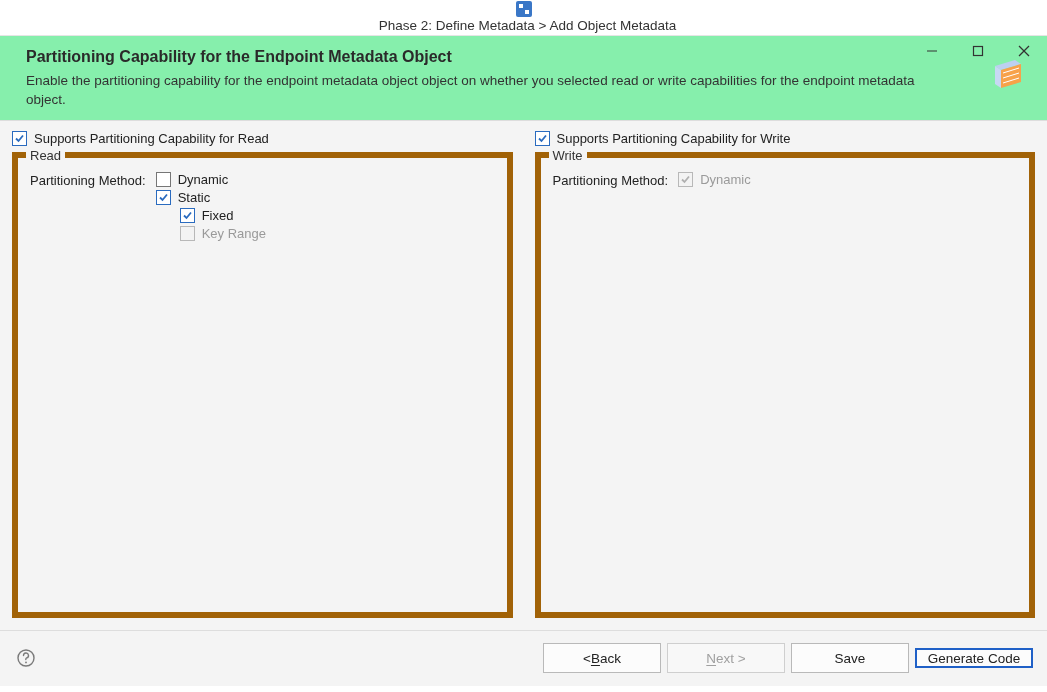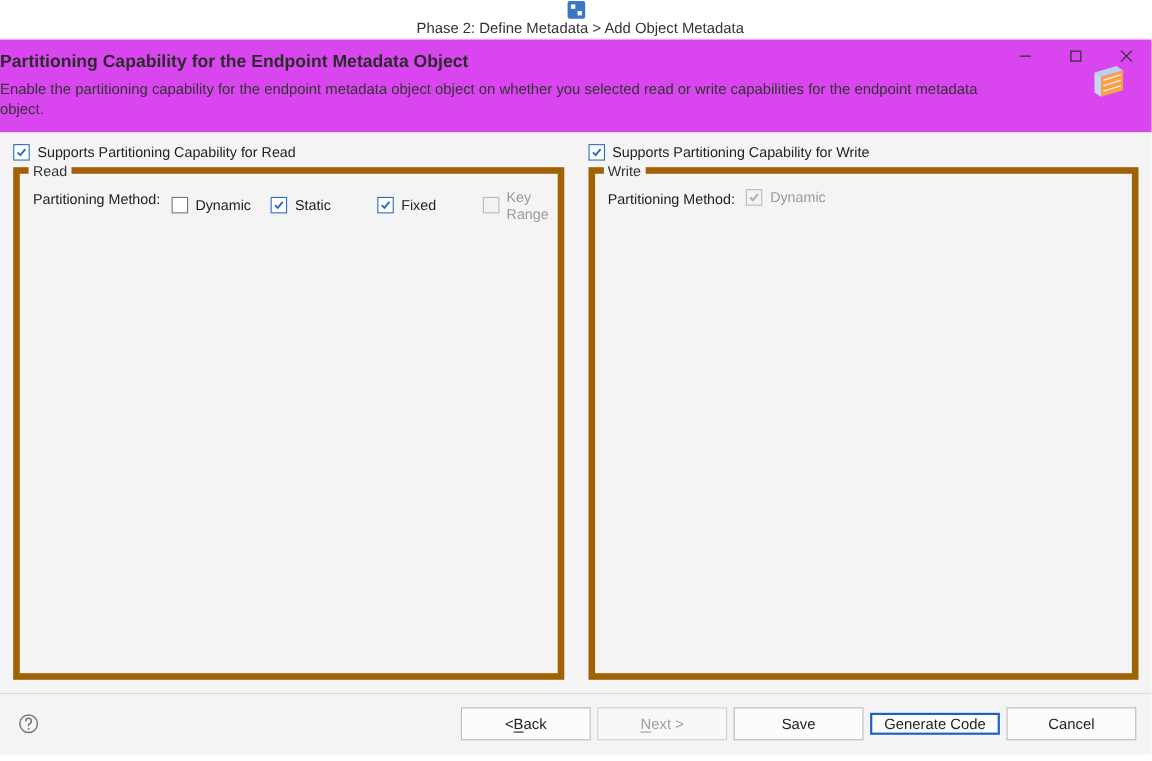--- a/index.html
+++ b/index.html
@@ -22,22 +22,22 @@
   .title-text { font-size: 13.5px; color: #333; }
   .winbtns { margin-left: auto; display: flex; }
   .winbtn {
     width: 46px; height: 36px; display: flex;
     align-items: center; justify-content: center;
     color: #333;
   }
 
   
   .banner {
-    padding: 12px 16px 10px 0;
-    background: #d946ef;
+    padding: 12px 16px 10px 26px;
+    background: #86efac;
     display: flex; align-items: flex-start;
   }
   .banner-left { flex: 1; }
   .banner-title {
     font-size: 16px; font-weight: 600; color: #2a2a2a;
     margin-bottom: 6px;
   }
   .banner-desc {
     font-size: 13.5px; color: #333; line-height: 1.4; max-width: 900px;
   }
@@ -66,21 +66,21 @@
     position: relative; flex: 1; background: #f4f4f4;
   }
   .fieldset-legend {
     position: absolute; top: -10px; left: 8px;
     background: #f4f4f4; padding: 0 4px;
     font-size: 13px; color: #333;
   }
 
   .pm-row { display: flex; align-items: flex-start; }
   .pm-label { white-space: nowrap; margin-right: 10px; padding-top: 1px; }
-  .pm-opts { display: flex; flex-direction: row; gap: 18px; }
+  .pm-opts { display: flex; flex-direction: column; gap: 3px; }
   .chk { display: flex; align-items: center; gap: 7px; }
   .chk.disabled { color: #9a9a9a; }
   .indent { margin-left: 24px; }
 
   
   .cbox {
     width: 15px; height: 15px; border: 1px solid #767676;
     background: #fff; display: inline-flex; align-items: center;
     justify-content: center; flex-shrink: 0;
   }
@@ -256,16 +256,13 @@
   <div class="btn disabled">
     <span class="mnemonic">N</span>
       <span>ext &gt;</span>
   </div>
   <div class="btn">
     <span>Save</span>
   </div>
   <div class="btn primary">
     <span>Generate Code</span>
   </div>
-  <div class="btn">
-    <span>Cancel</span>
-  </div>
 </div>
 
 </body></html>

